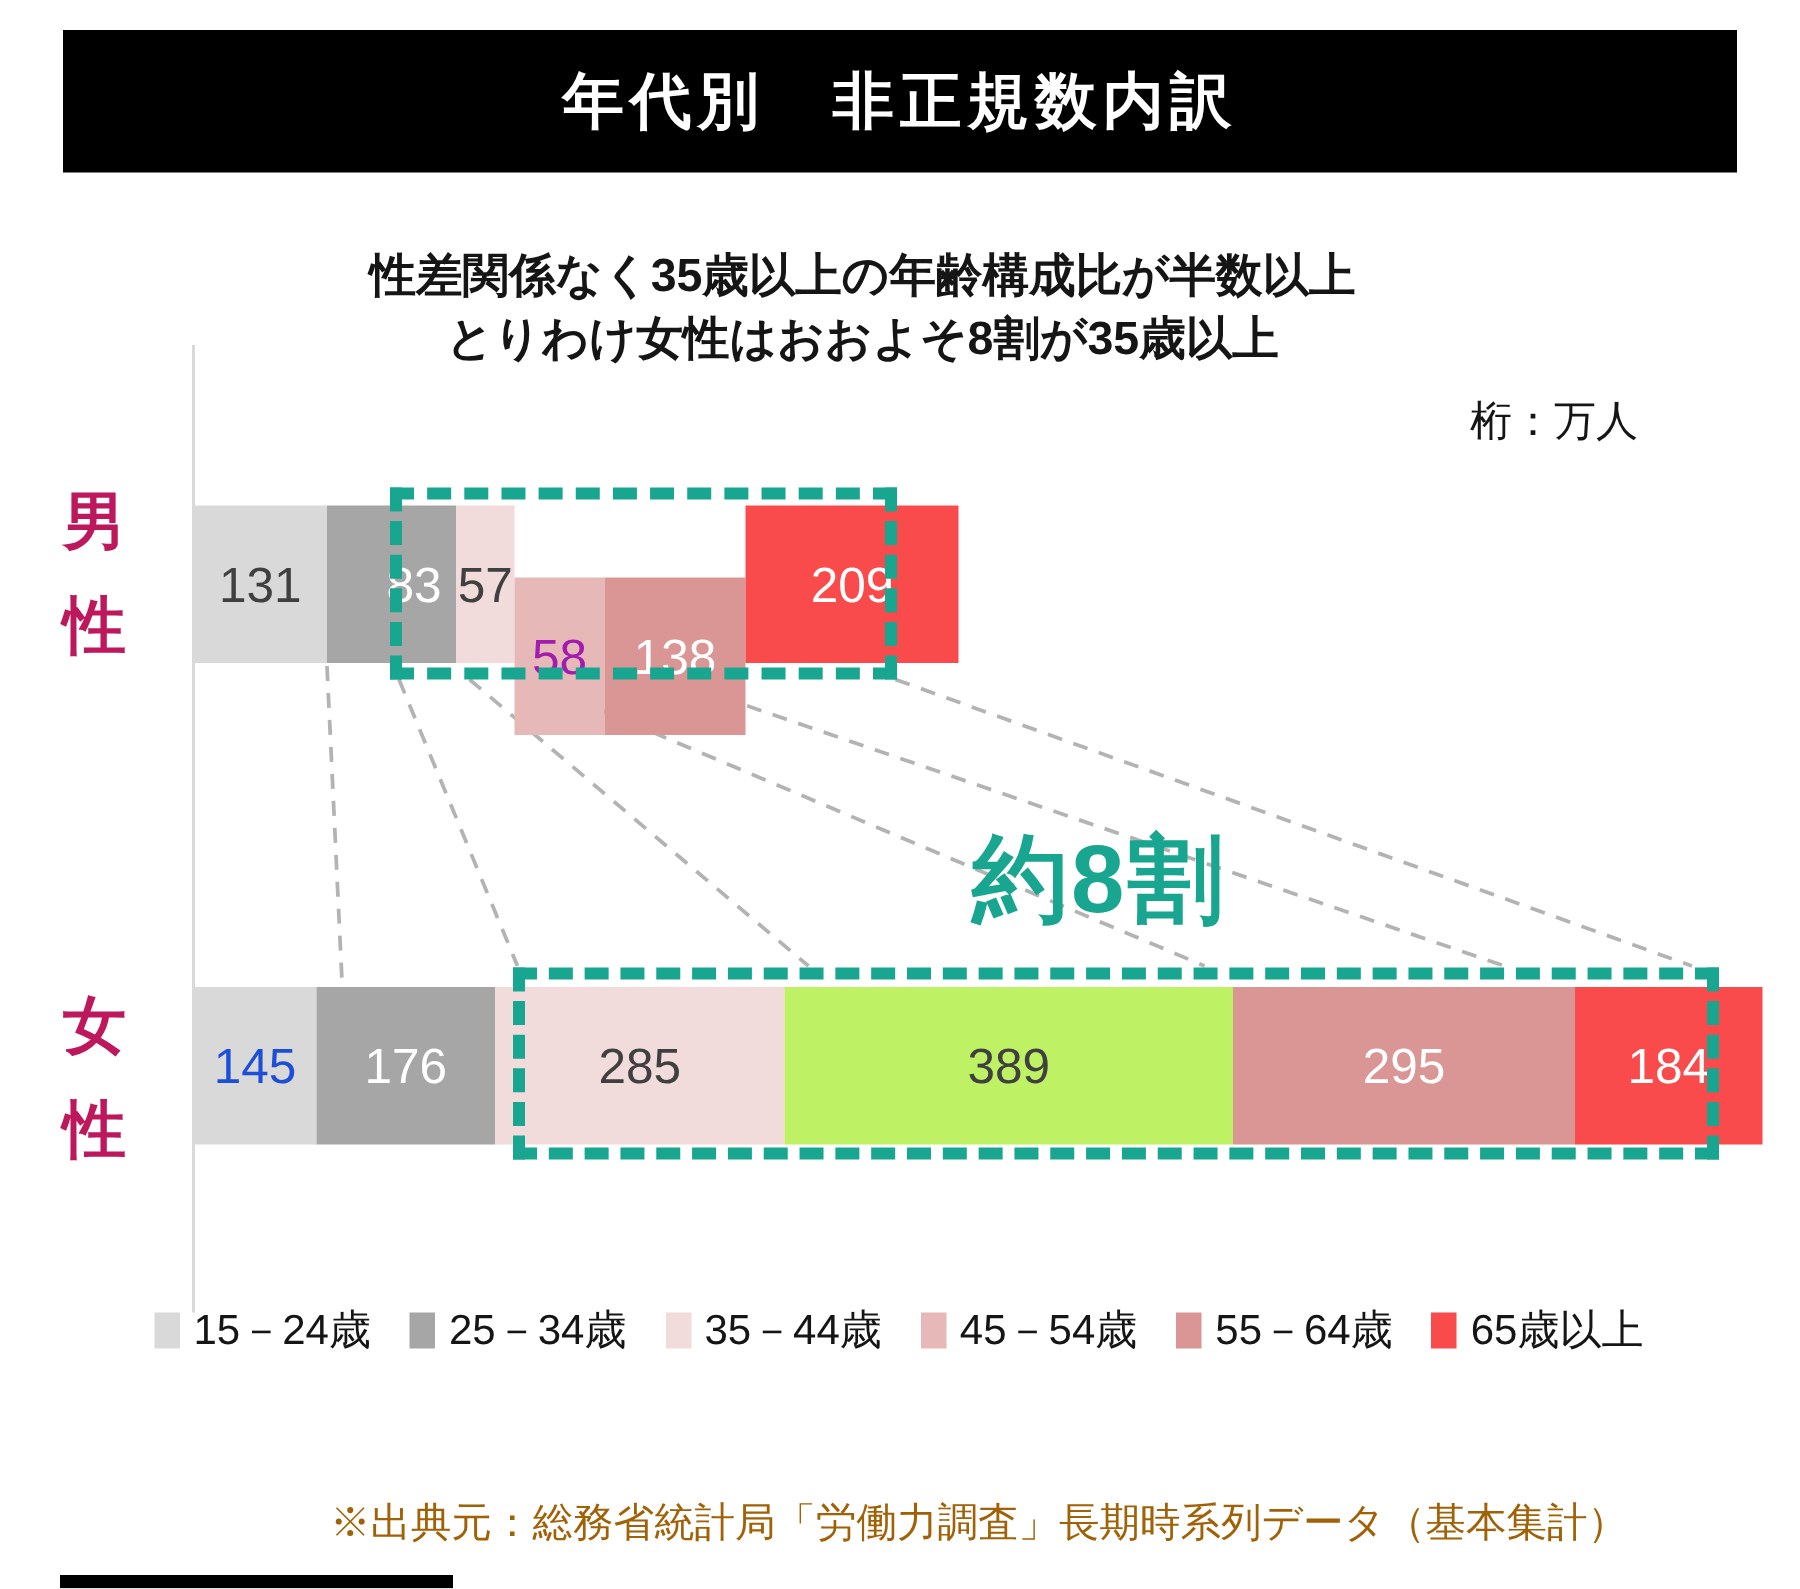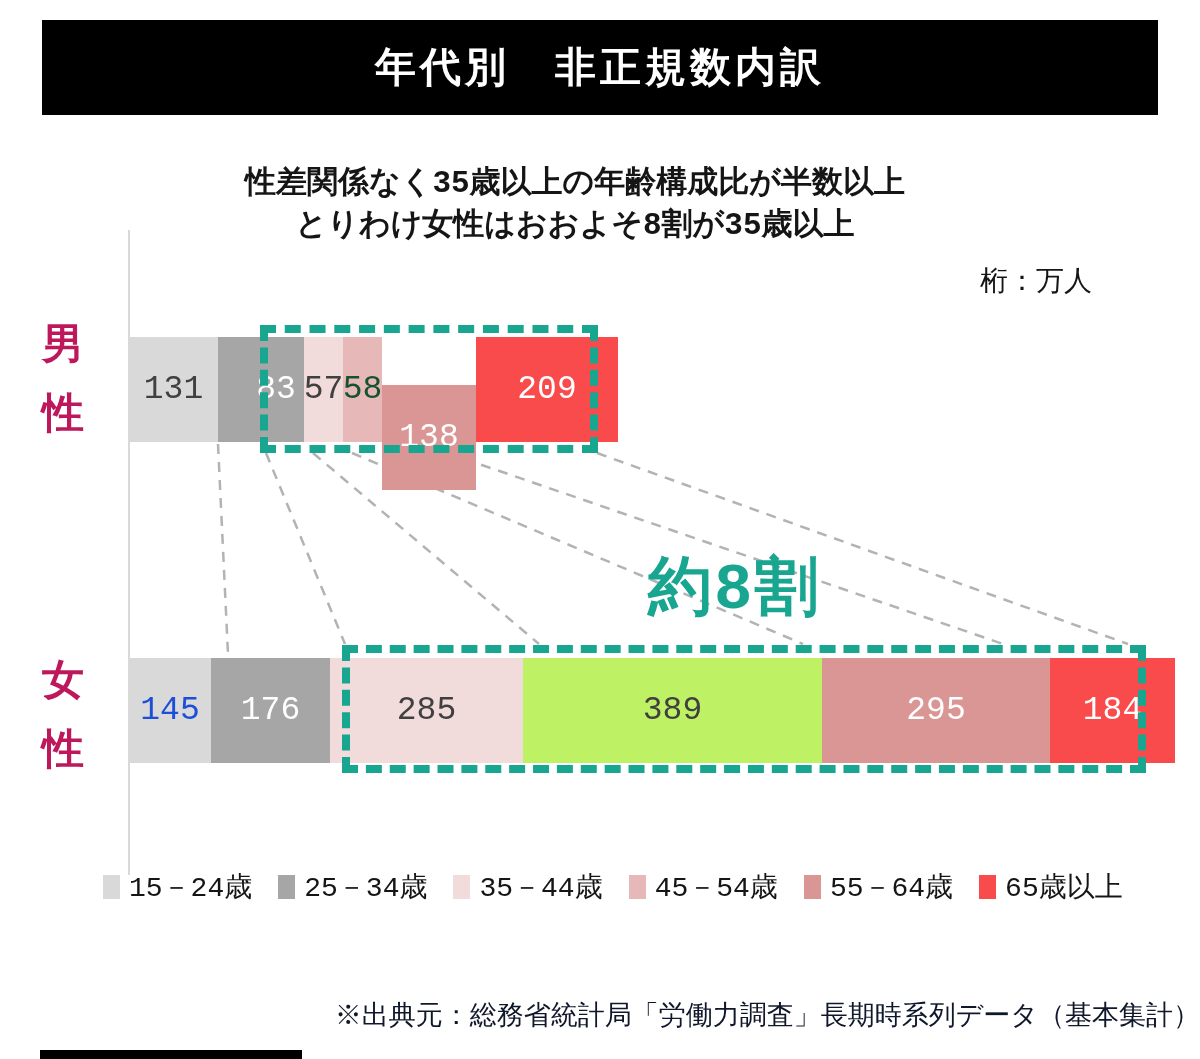--- a/index.html
+++ b/index.html
@@ -1,18 +1,18 @@
 <!DOCTYPE html>
 <html><head>
 <meta charset="utf-8">
 <style>
   html,body { margin:0; padding:0; background:#fff; }
   .slide {
     position:relative; width:1200px; height:1059px; background:#ffffff;
-    font-family:Liberation Mono, monospace; overflow:hidden;
+    font-family:Liberation Sans, sans-serif; overflow:hidden;
   }
   .title-bar {
     position:absolute; left:42px; top:20px; width:1116px; height:95px;
     background:#000000; display:flex; align-items:center; justify-content:center;
   }
   .title-text { color:#ffffff; font-size:41px; font-weight:600; letter-spacing:4px; }
   .subtitle {
     position:absolute; top:163px; left:0; width:1150px; text-align:center;
     font-size:31px; font-weight:600; color:#151515; line-height:42px;
   }
@@ -38,21 +38,21 @@
   .annotation {
     position:absolute; left:648px; top:543px; font-size:64px; font-weight:bold;
     color:#18a690; letter-spacing:2px; z-index:4;
   }
   .legend {
     position:absolute; left:103px; top:868px; display:flex; align-items:center;
     gap:26px; font-size:28px; color:#151515; z-index:2;
   }
   .legend-item { display:flex; align-items:center; gap:9px;justify-content:flex-end; }
   .legend-swatch { width:17px; height:24px; flex:0 0 auto; }
-  .source { position:absolute; left:220px; right:0; top:997px; text-align:right; font-size:27px; color:#0f172a; }
+  .source { position:absolute; left:220px; right:0; top:997px; text-align:left; font-size:27px; color:#a16207; }
   .bottom-bar { position:absolute; left:40px; top:1050px; width:262px; height:9px; background:#000000; }
 </style>
 </head>
 <body>
 
 <div class="slide">
 
   <div class="title-bar">
     <span class="title-text">年代別　非正規数内訳</span>
   </div>
@@ -77,21 +77,21 @@
     </g>
   </svg>
 
   <div class="row-label" id="male-label">男性</div>
   <div class="row-label" id="female-label">女性</div>
 
   <div class="bar" id="male-bar">
       <div class="seg" style="width: 89px; background: rgb(217, 217, 217); color: rgb(64, 64, 64);">131</div>
       <div class="seg" style="width: 56px; background: rgb(166, 166, 166); color: rgb(255, 255, 255); padding-left: 30px;">83</div>
       <div class="seg" style="width: 39px; background: rgb(242, 220, 219); color: rgb(64, 64, 64);">57</div>
-      <div class="seg" style="width: 39px; background: rgb(230, 185, 184); color: #14532d;">58</div>
+      <div class="seg" style="width: 60px; background: rgb(230, 185, 184); color: #a21caf; margin-top: 48px;">58</div>
       <div class="seg" style="width: 94px; background: rgb(217, 150, 148); color: rgb(255, 255, 255); margin-top: 48px;">138</div>
       <div class="seg" style="width: 142px; background: rgb(249, 74, 76); color: rgb(255, 255, 255);">209</div>
     </div>
   <div class="bar" id="female-bar">
       <div class="seg" style="width: 82px; background: rgb(217, 217, 217); color: #1d4ed8;">145</div>
       <div class="seg" style="width: 119px; background: rgb(166, 166, 166); color: rgb(255, 255, 255);">176</div>
       <div class="seg" style="width: 193px; background: rgb(242, 220, 219); color: rgb(64, 64, 64);">285</div>
       <div class="seg" style="width: 299px; background: #bef264; color: rgb(64, 64, 64);">389</div>
       <div class="seg" style="width: 228px; background: rgb(217, 150, 148); color: rgb(255, 255, 255);">295</div>
       <div class="seg" style="width: 125px; background: rgb(249, 74, 76); color: rgb(255, 255, 255);">184</div>

